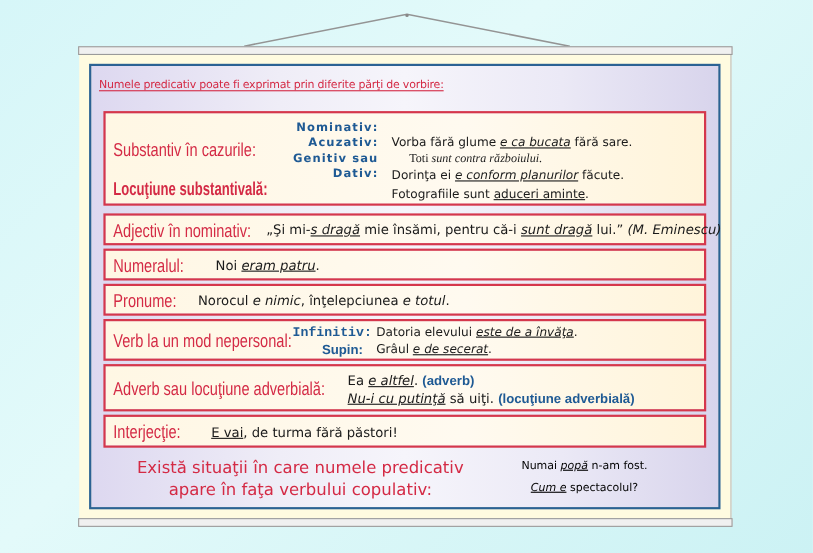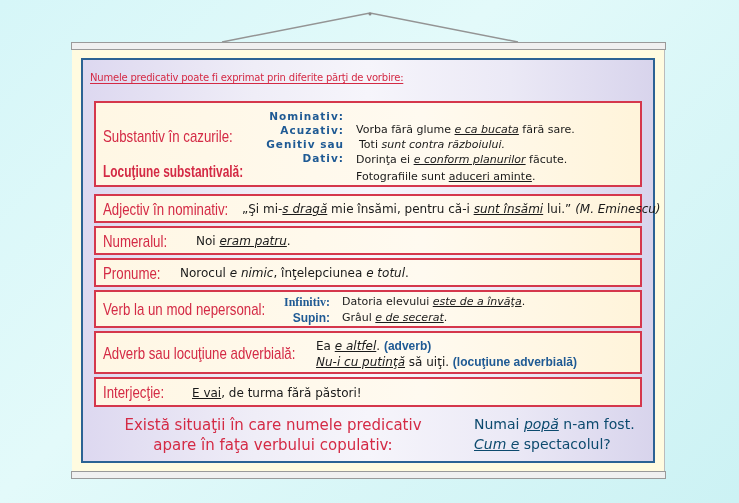--- a/index.html
+++ b/index.html
@@ -49,22 +49,22 @@
     font-size:11px; color:#1a1a1a;
   }
   .ex i { font-style:italic; }
   .ex u { text-decoration:underline; }
   .note { color:#1f5a94; font-weight:bold; font-family:"Liberation Sans", sans-serif; }
   .bottom-text {
     position:absolute; font-family:"DejaVu Sans", sans-serif; font-size:15px;
     color:#d42a45; text-align:center; line-height:20px; white-space:nowrap;
   }
   .bottom-ex {
-    position:absolute; font-family:"DejaVu Sans", sans-serif; font-size:14px;
-    color:#0c4a6e; line-height:20px; white-space:nowrap;
+    position:absolute; font-family:"DejaVu Sans", sans-serif; font-size:10px;
+    color:#000000; line-height:20px; white-space:nowrap;text-align:center;
   }
 </style>
 </head>
 <body>
 
 <svg class="hanger" viewBox="0 0 739 50">
   <polyline points="222,42 370,13 518,42" fill="none" stroke="#949494" stroke-width="1.5"></polyline>
   <circle cx="370" cy="14" r="1.5" fill="#888"></circle>
 </svg>
 
@@ -81,55 +81,55 @@
   <div class="lbl narrow" style="left:7px;top:59px;font-weight:bold;transform:scaleX(0.7);">Locuţiune substantivală:</div>
   <div style="position:absolute;left:150px;top:5px;width:98px;height:60px;">
     <div class="case" style="top:2px;">Nominativ:</div>
     <div class="case" style="top:16px;">Acuzativ:</div>
     <div class="case" style="top:30px;">Genitiv sau</div>
     <div class="case" style="top:44px;">Dativ:</div>
   </div>
   <div class="ex" style="left:260px;top:20px;">
     <span>Vorba fără glume </span><u><i>e ca bucata</i></u><span> fără sare.</span>
   </div>
-  <div class="ex" style="left:263px;top:35px;">
+  <div class="ex" style="left:276px;top:35px;font-family:Liberation Serif, serif;">
     <span>Toti </span><i>sunt contra războiului.</i><span></span>
   </div>
   <div class="ex" style="left:260px;top:50px;">
     <span>Dorinţa ei </span><u><i>e conform planurilor</i></u><span> făcute.</span>
   </div>
   <div class="ex" style="left:260px;top:67px;">
     <span>Fotografiile sunt </span><u>aduceri aminte</u><span>.</span>
   </div>
 </div>
 
 <div class="box" style="top:194px;height:29px;padding-left:12px;">
   <div class="lbl narrow" style="left:7px;top:4px;">Adjectiv în nominativ:</div>
   <div class="ex" style="left:146px;top:6px;font-size:12px;">
-    <span>„Şi mi-</span><u><i>s dragă</i></u><span> mie însămi, pentru că-i </span><u><i>sunt însămi</i></u><span> lui.”</span><i> (M. Eminescu)</i>
+    <span>„Şi mi-</span><u><i>s dragă</i></u><span> mie însămi, pentru că-i </span><u><i>sunt dragă</i></u><span> lui.”</span><i> (M. Eminescu)</i>
   </div>
 </div>
 
 <div class="box" style="top:226px;height:29px;">
   <div class="lbl narrow" style="left:7px;top:4px;">Numeralul:</div>
   <div class="ex" style="left:100px;top:6px;font-size:12px;">
     <span>Noi </span><u><i>eram patru</i></u><span>.</span>
   </div>
 </div>
 
 <div class="box" style="top:258px;height:29px;">
   <div class="lbl narrow" style="left:7px;top:4px;">Pronume:</div>
   <div class="ex" style="left:84px;top:6px;font-size:12px;">
     <span>Norocul </span><i>e nimic</i><span>, înţelepciunea </span><i>e totul</i><span>.</span>
   </div>
 </div>
 
 <div class="box" style="top:290px;height:38px;">
   <div class="lbl narrow" style="left:7px;top:8px;">Verb la un mod nepersonal:</div>
-  <div class="case" style="right:auto;left:170px;width:64px;top:3px;letter-spacing:0;font-family:Liberation Serif, serif;font-size:12px;">Infinitiv:</div>
+  <div class="case" style="right:auto;left:170px;width:64px;top:3px;letter-spacing:0;font-family:Liberation Mono, monospace;font-size:12px;">Infinitiv:</div>
   <div class="case" style="right:auto;left:170px;width:64px;top:19px;letter-spacing:0;font-family:'Liberation Sans',sans-serif;font-size:12px;">Supin:</div>
   <div class="ex" style="left:246px;top:3px;">
     <span>Datoria elevului </span><u><i>este de a învăţa</i></u><span>.</span>
   </div>
   <div class="ex" style="left:246px;top:19px;">
     <span>Grâul </span><u><i>e de secerat</i></u><span>.</span>
   </div>
 </div>
 
 <div class="box" style="top:331px;height:43px;">

